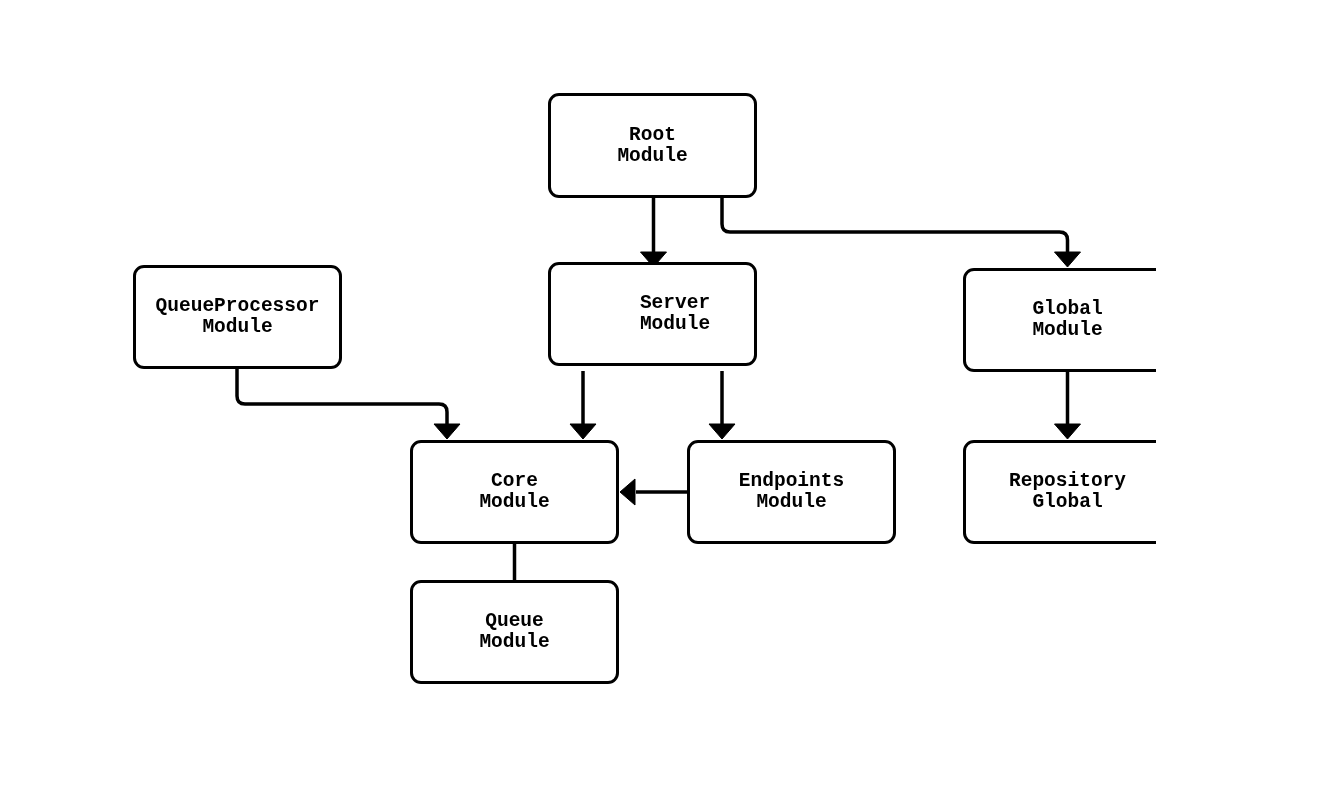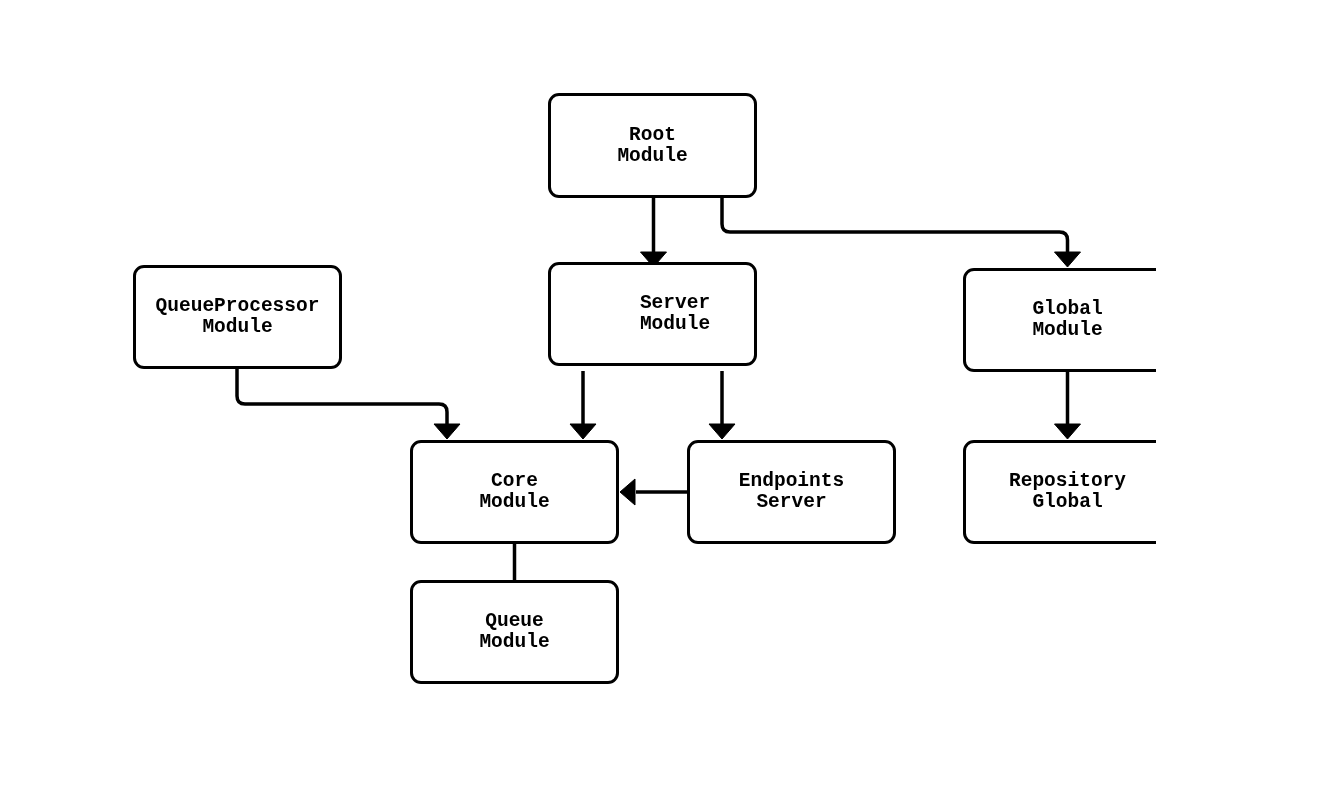--- a/index.html
+++ b/index.html
@@ -108,21 +108,21 @@
 Module</span>
   </div>
 
   <div class="node" style="left:410px; top:440px;">
     <span class="node-label">Core
 Module</span>
   </div>
 
   <div class="node" style="left:687px; top:440px;">
     <span class="node-label">Endpoints
-Server</span>
+Module</span>
   </div>
 
   <div class="node" style="left:963px; top:440px;">
     <span class="node-label">Repository
 Global</span>
   </div>
 
   <div class="node" style="left:410px; top:580px;">
     <span class="node-label">Queue
 Module</span>

